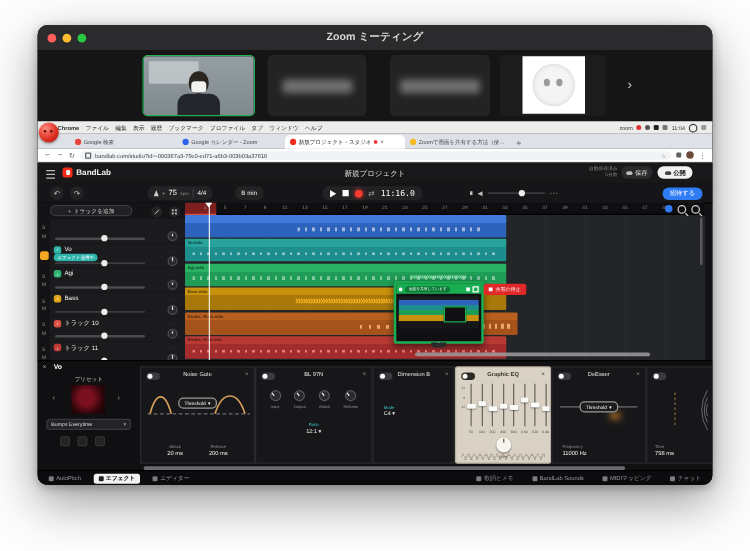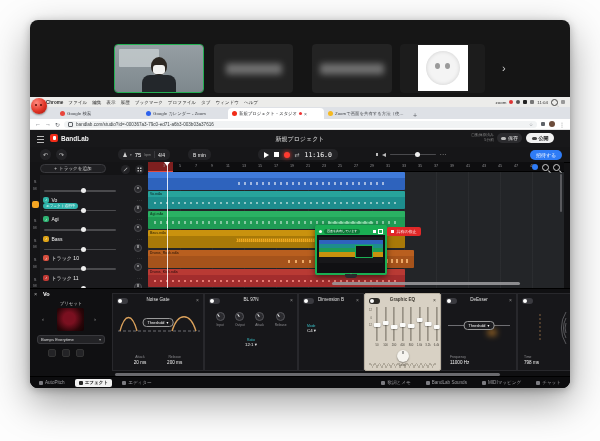--- a/index.html
+++ b/index.html
@@ -182,20 +182,26 @@
         background:radial-gradient(circle at 35% 30%,#ff8a7e,#e03325 55%,#9c1208);box-shadow:0 1px 2px rgba(0,0,0,.4);}
   .blob:before{content:"";position:absolute;left:4px;top:6px;width:2px;height:2px;border-radius:50%;background:#5a0c04;}
   .blob:after{content:"";position:absolute;left:9px;top:6px;width:2px;height:2px;border-radius:50%;background:#5a0c04;}
 </style>
 </head>
 <body>
 
 <div class="stage">
   <div class="window">
 
+    <div class="titlebar">
+      <div class="tl" style="left:8px;background:#ff5f57"></div>
+      <div class="tl" style="left:20px;background:#febc2e"></div>
+      <div class="tl" style="left:32px;background:#28c840"></div>
+      <div class="title">Zoom ミーティング</div>
+    </div>
 
     <div class="vstrip">
       <div class="vtile" style="left:84px;width:90px;border:1.5px solid #23b053;box-sizing:border-box;">
         <div class="abs" style="left:0;top:0;width:100%;height:100%;background:linear-gradient(180deg,#959ea3,#7e888d)"></div>
         <div class="abs" style="left:4px;top:4px;width:40px;height:18px;background:#cdd4d6;opacity:.7;border-radius:1px"></div>
         <div class="abs" style="left:50%;top:12px;transform:translateX(-50%);width:16px;height:18px;border-radius:50% 50% 45% 45%;background:#2b2620"></div>
         <div class="abs" style="left:50%;top:20px;transform:translateX(-50%);width:12px;height:9px;border-radius:3px;background:#f2f2f0"></div>
         <div class="abs" style="left:50%;top:30px;transform:translateX(-50%);width:34px;height:19px;border-radius:8px 8px 0 0;background:#23272b"></div>
       </div>
       <div class="vtile" style="left:184px;width:79px;background:#232323;">

